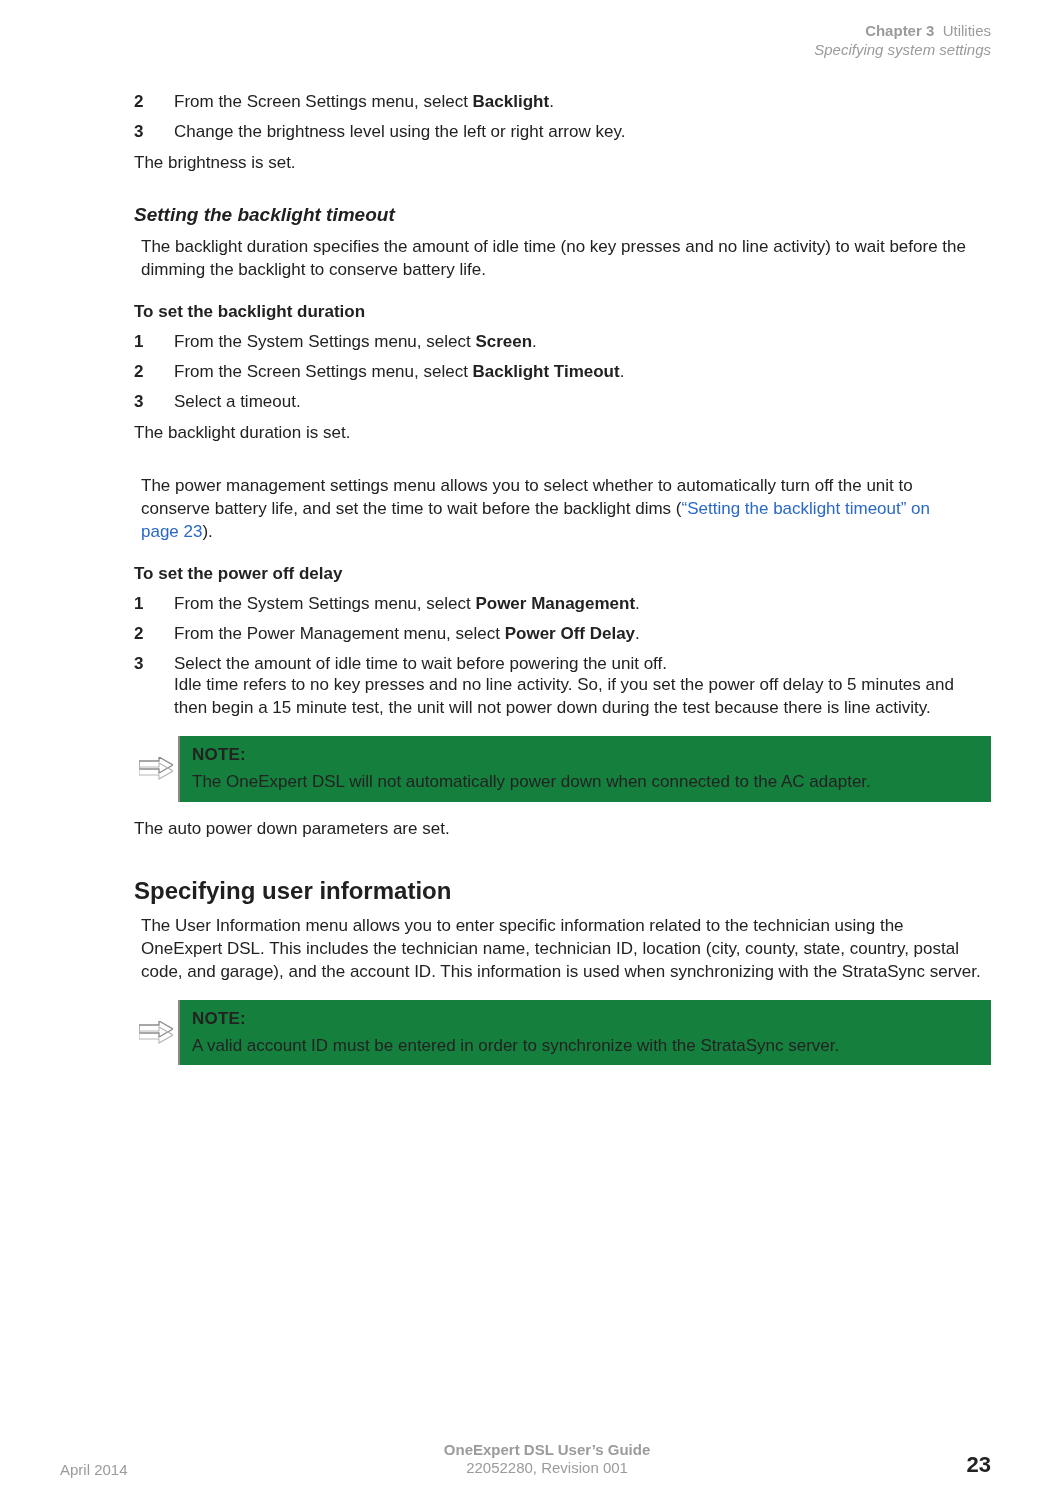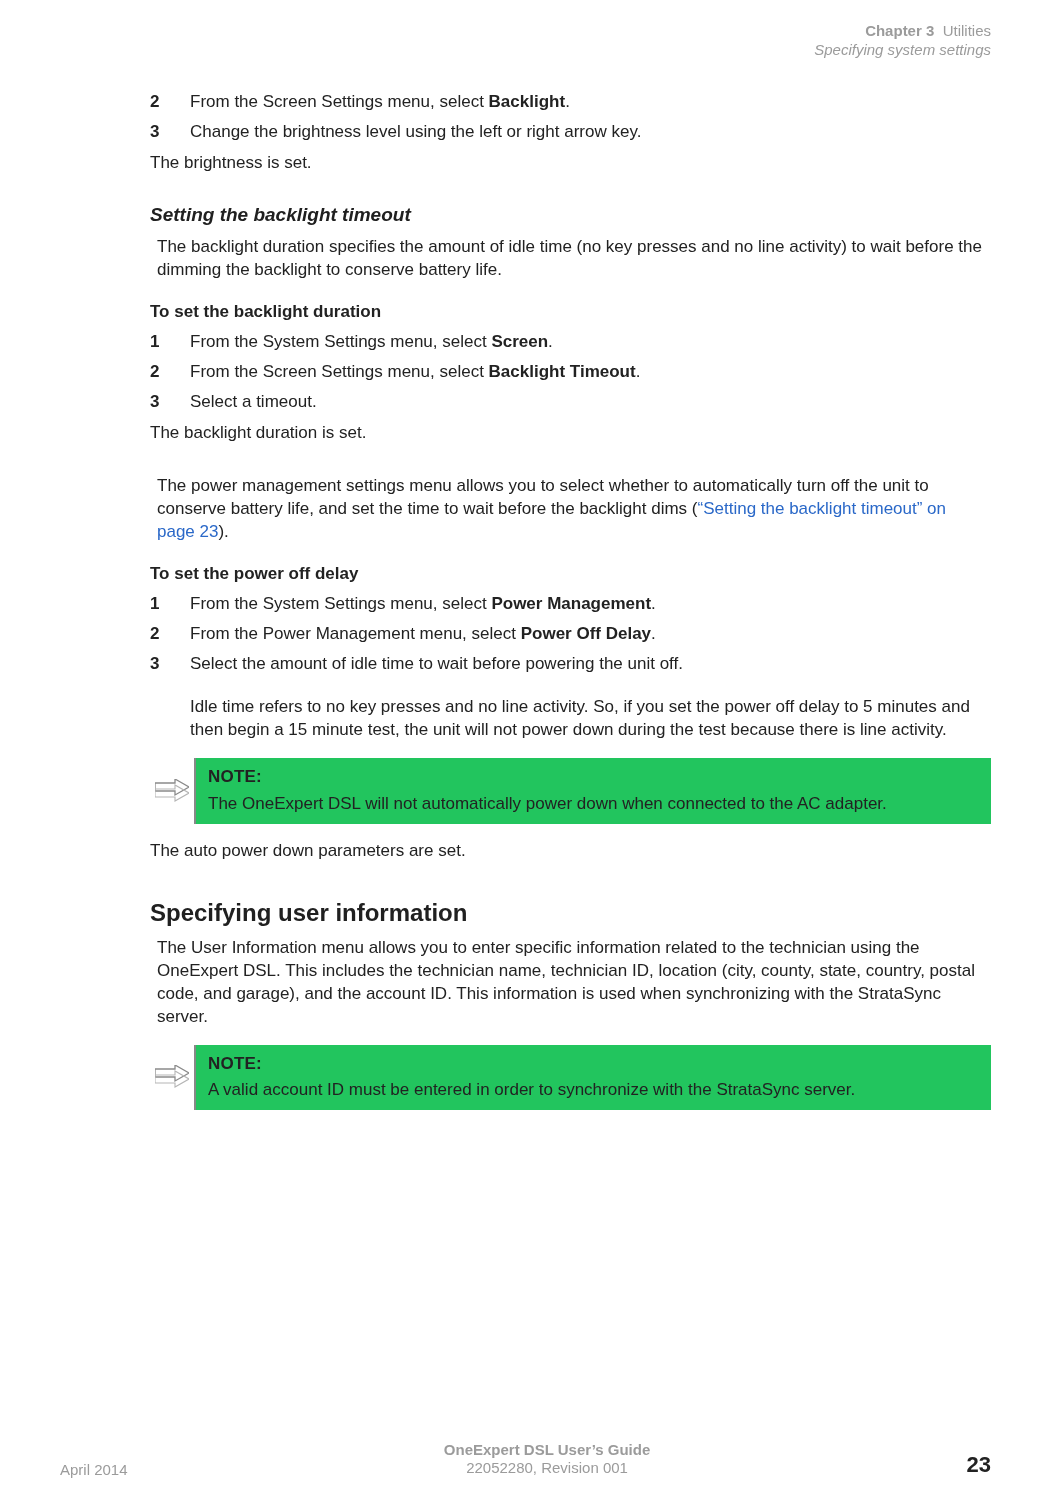--- a/index.html
+++ b/index.html
@@ -10,21 +10,21 @@
     margin: 0;
     padding: 0;
     width: 1051px;
     background: #fff;
   }
   .page {
     width: 1051px;
     min-height: 1490px;
     position: relative;
     box-sizing: border-box;
-    padding: 22px 60px 0 80px;
+    padding: 22px 60px 0 64px;
   }
   .running-header {
     text-align: right;
     color: #9b9b9b;
     line-height: 1.25;
     margin-bottom: 32px;
     font-size: 15px;
   }
   .running-header .bold { font-weight: bold; }
   .running-header .italic { font-style: italic; }
@@ -72,21 +72,21 @@
     margin: 16px 0;
   }
   .note-icon {
     width: 44px;
     display: flex;
     align-items: center;
     justify-content: center;
     flex-shrink: 0;
   }
   .note-body {
-    background: #22c55e;
+    background: #15803d;
     border-left: 2px solid #888;
     padding: 8px 12px;
     flex: 1;
     line-height: 1.35;
   }
   .note-label {
     font-weight: bold;
     display: block;
     margin-bottom: 4px;
     letter-spacing: 0.2px;
@@ -104,21 +104,21 @@
     font-size: 15px;
     color: #9b9b9b;
   }
   .footer-center { text-align: center; line-height: 1.25; }
   .footer-center .fc-bold { font-weight: bold; }
   .footer-right {
     font-size: 22px;
     font-weight: bold;
     color: #222;
   }
-  .step-sub { margin-left: 40px; margin-top: 22px; line-height: 1.35; }
+  .step-sub { margin-left: 40px; margin-top: 0; line-height: 1.35; }
   svg { display: block; }
 </style>
 </head>
 <body>
 
 <div class="page">
 
   <div class="running-header">
     <div>
       <span class="bold">Chapter 3</span>&nbsp;&nbsp;<span>Utilities</span>

